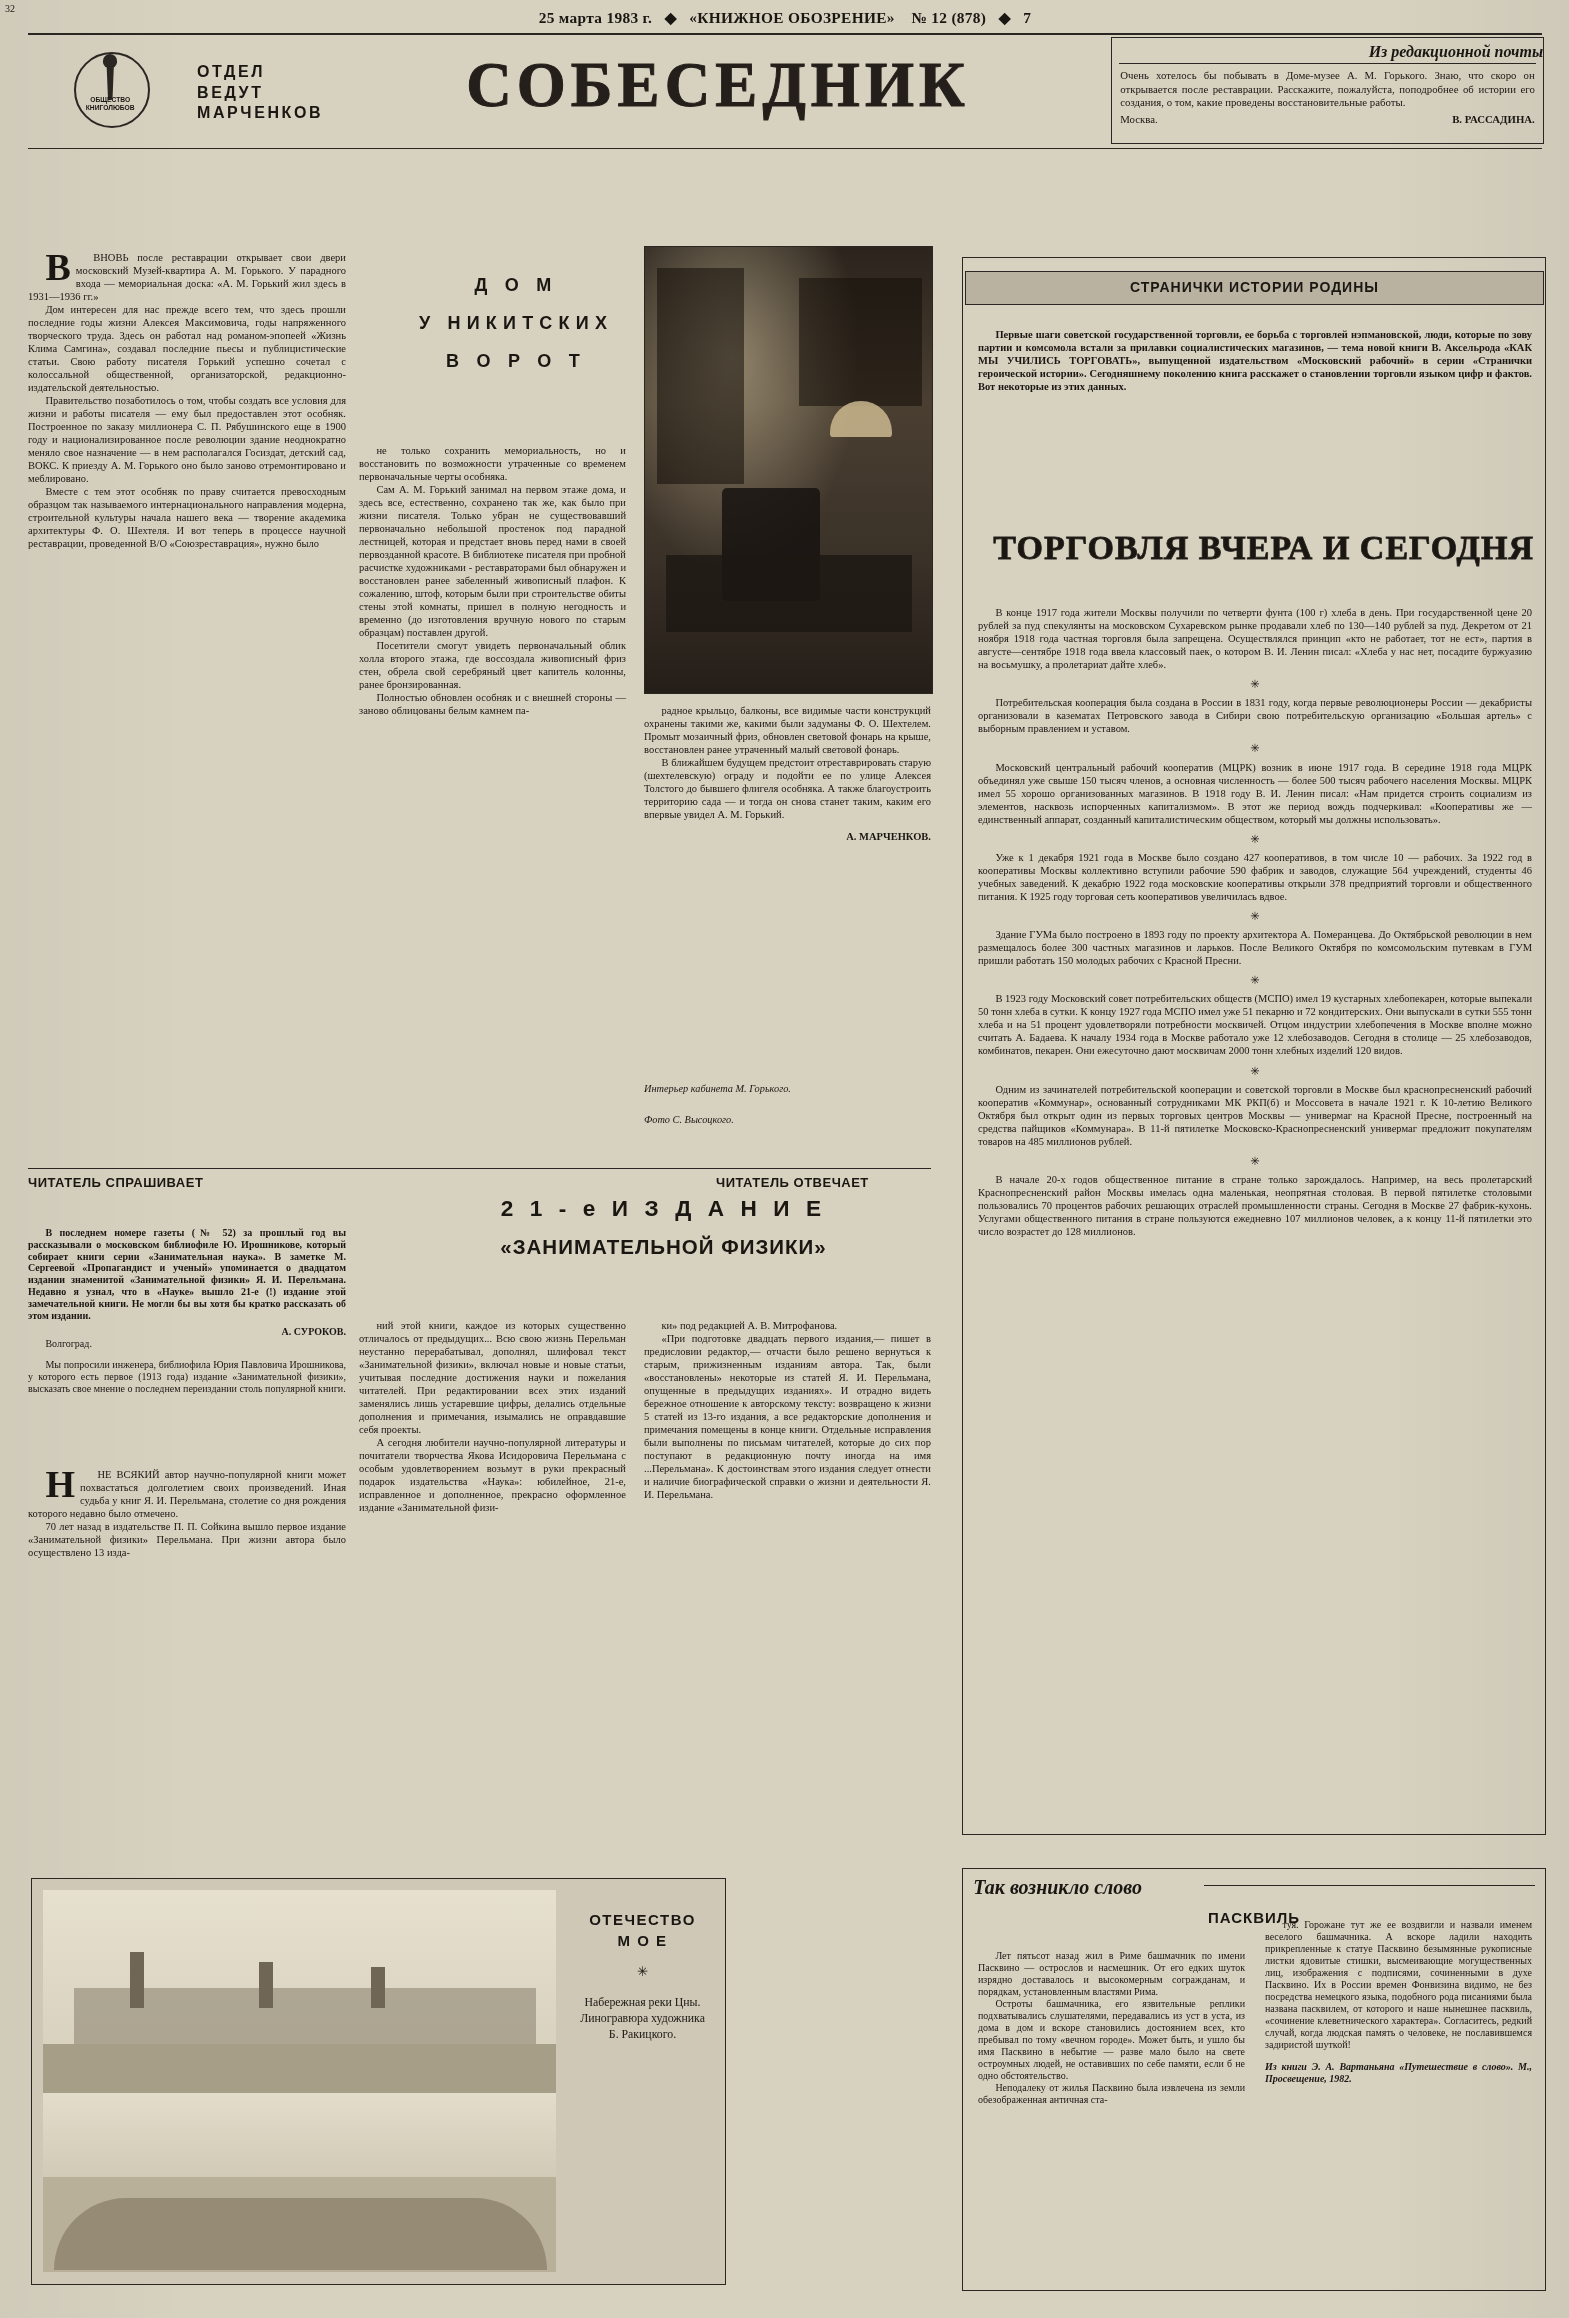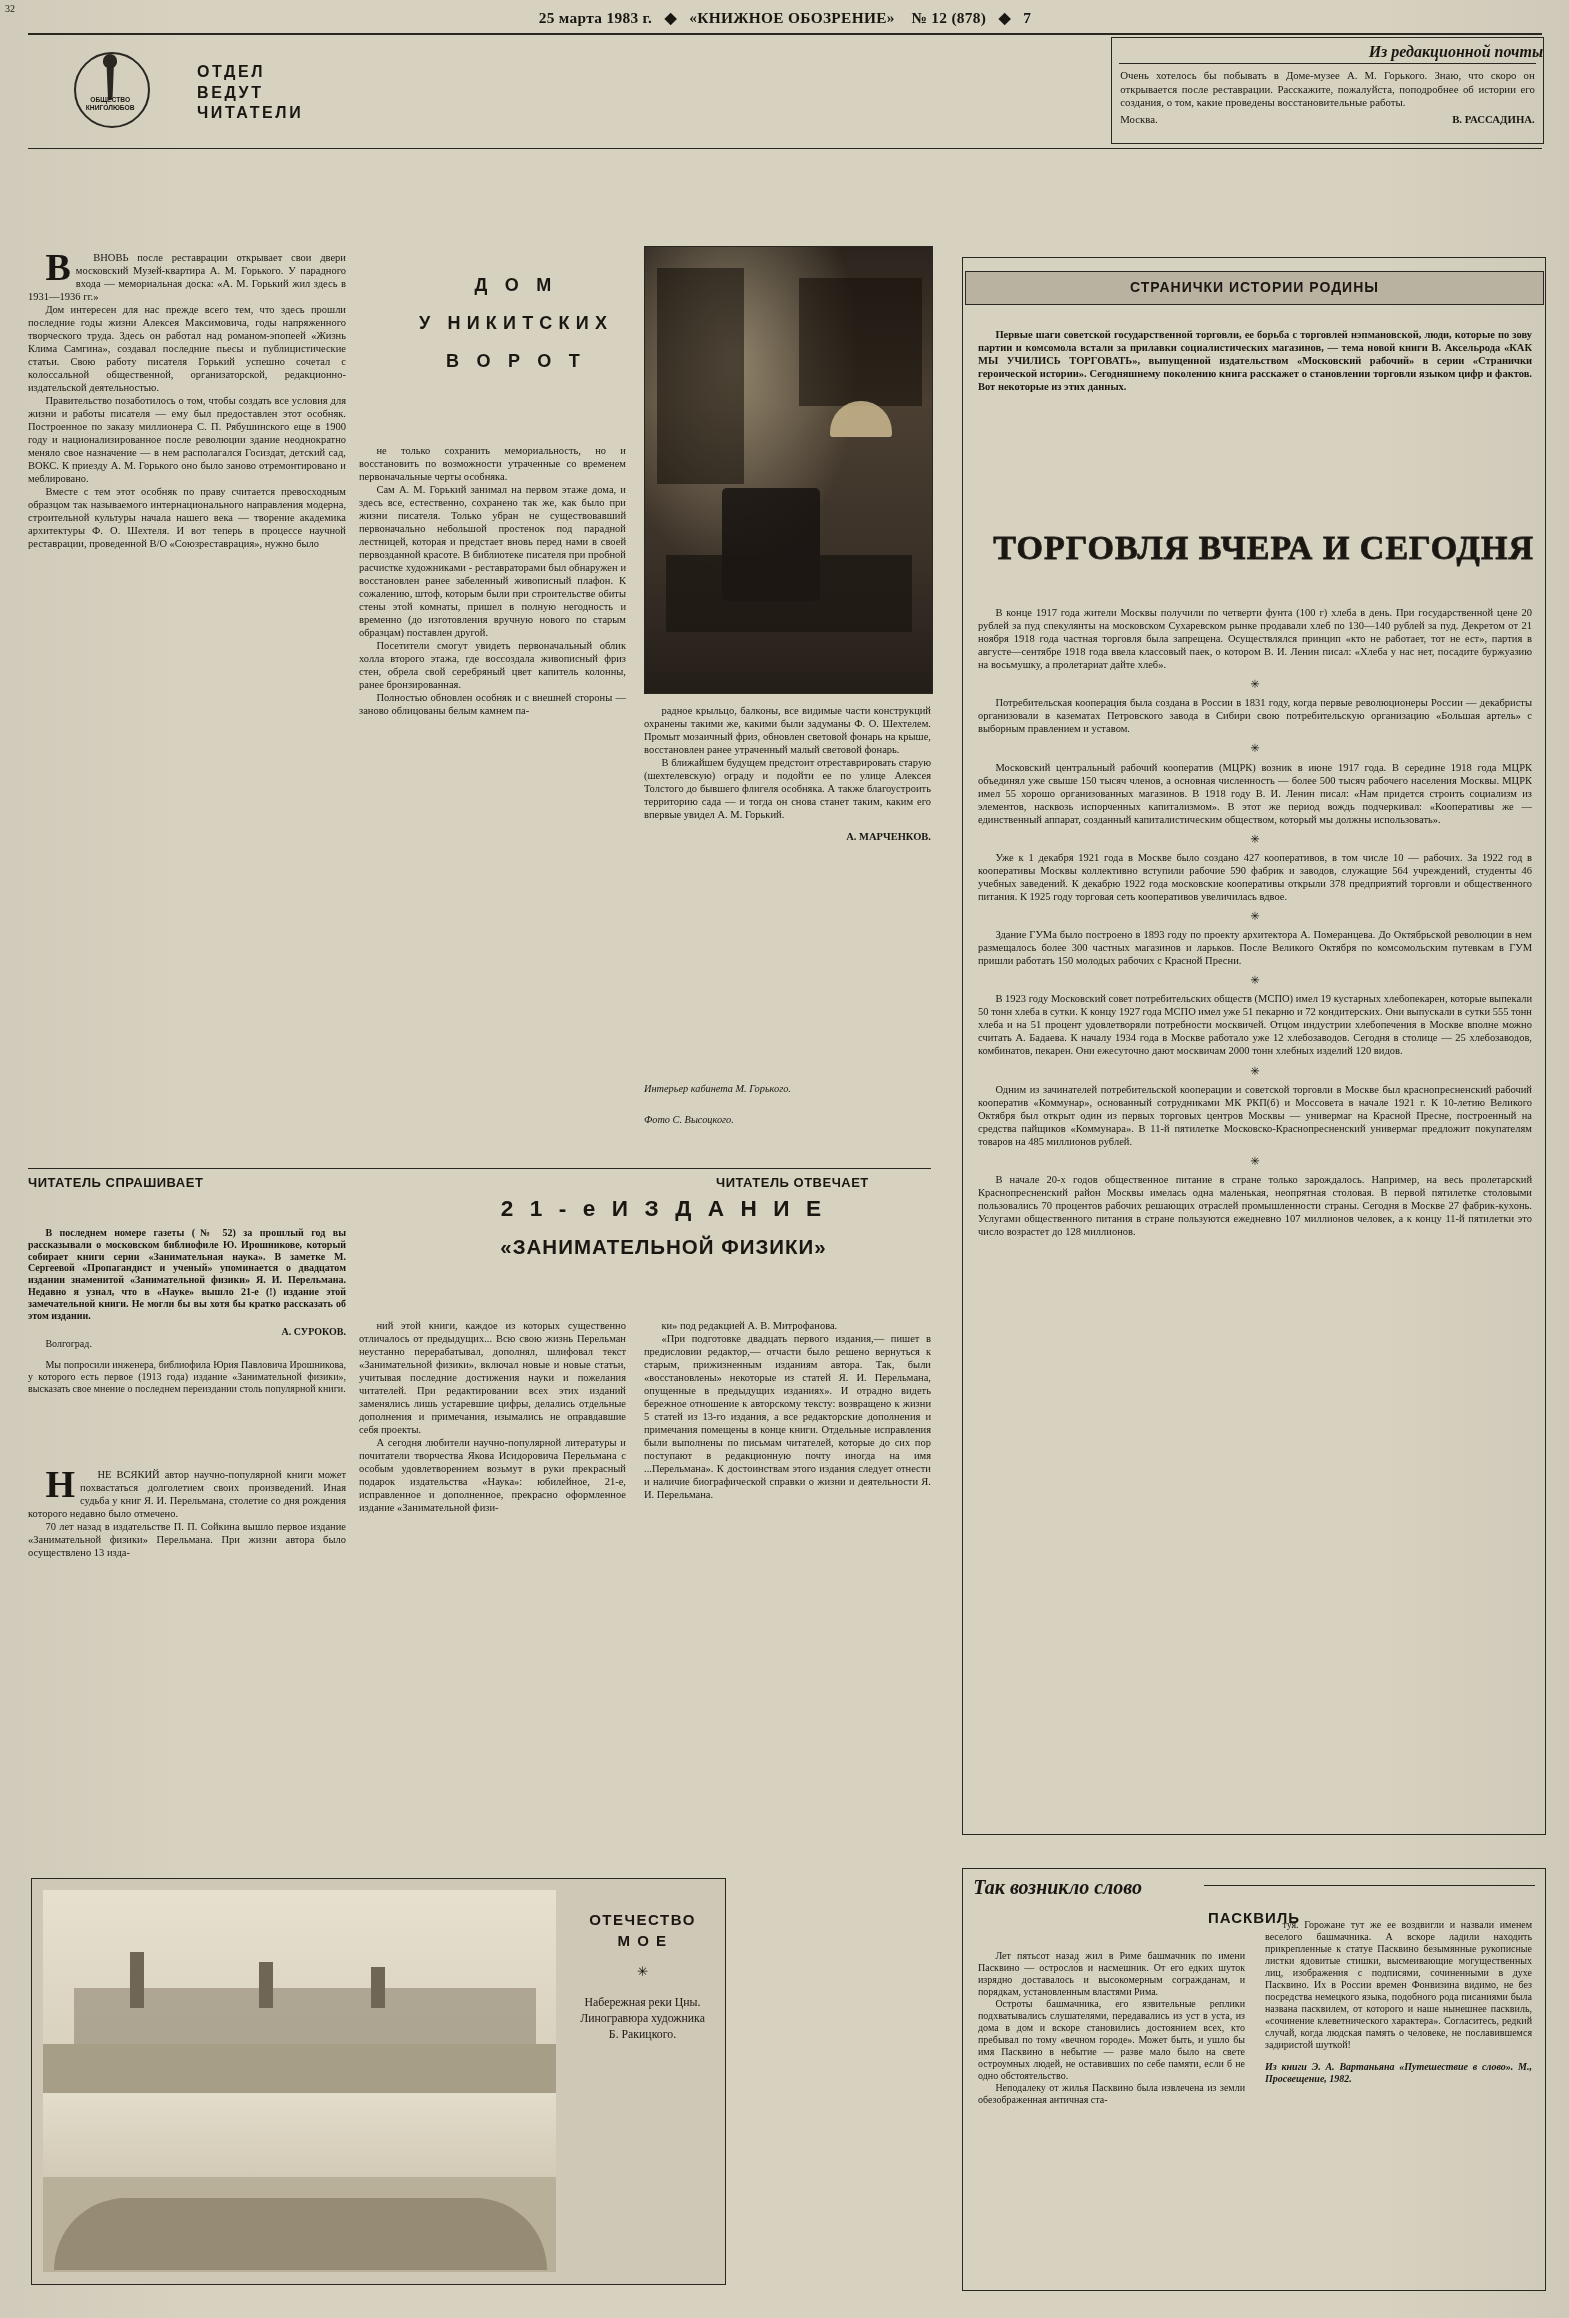--- a/index.html
+++ b/index.html
@@ -118,22 +118,23 @@
   <div class="mast-box">
     <div class="logo">
       <div class="circ"></div>
       <div class="torch"></div>
       <div class="flame"></div>
       <div class="lbl">ОБЩЕСТВО КНИГОЛЮБОВ</div>
     </div>
     <div class="dept">
       <div>ОТДЕЛ</div>
       <div>ВЕДУТ</div>
-      <div>ЧИТАТЕЛИ</div>
-    </div>
+      <div>МАРЧЕНКОВ</div>
+    </div>
+    <div class="sobesednik">СОБЕСЕДНИК</div>
   </div>
 
   <div class="redpost">
     <h3>Из редакционной почты</h3>
     <div class="hr"></div>
     <p>Очень хотелось бы побывать в Доме-музее А. М. Горького. Знаю, что скоро он открывается после реставрации. Расскажите, пожалуйста, поподробнее об истории его создания, о том, какие проведены восстановительные работы.</p>
     <div class="sig">
       <span>Москва.</span>
       <b>В. РАССАДИНА.</b>
     </div>

